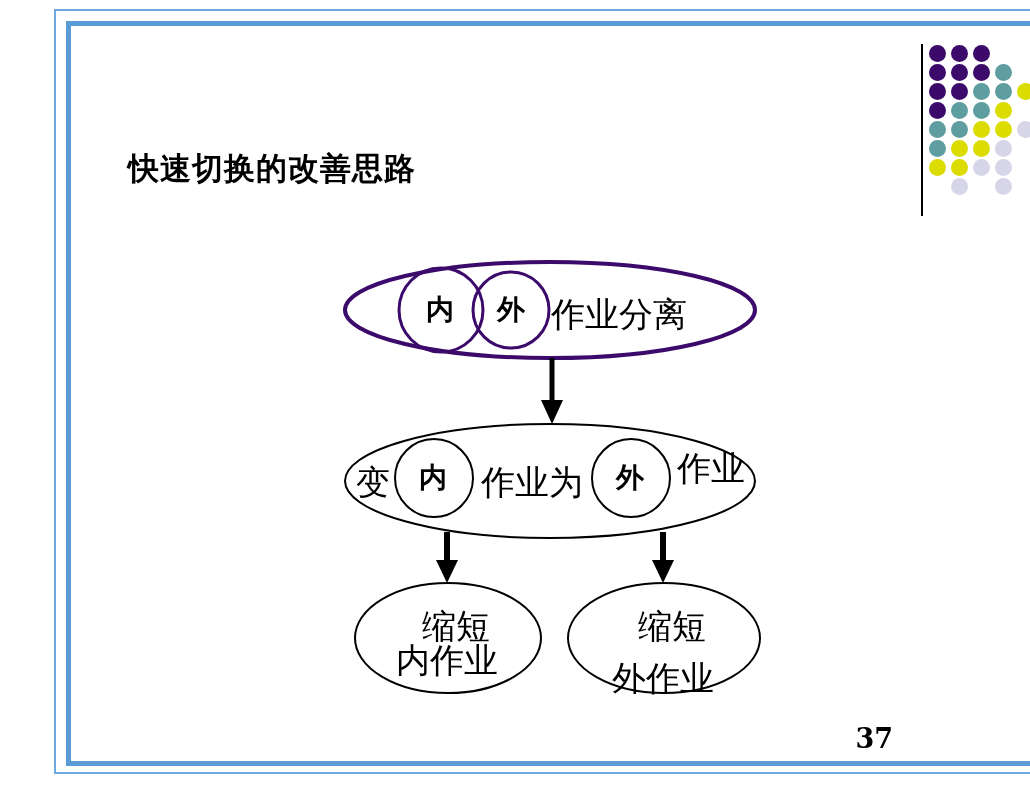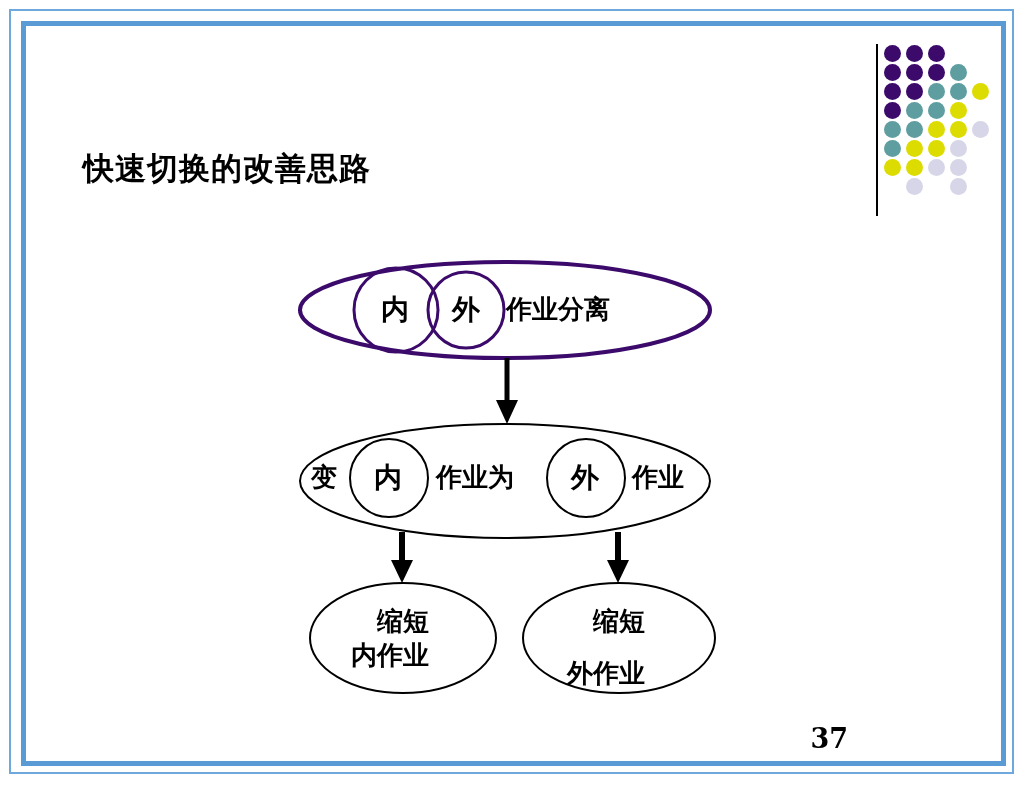--- a/index.html
+++ b/index.html
@@ -12,20 +12,21 @@
     height: 790px;
     font-family: "DejaVu Sans", "Liberation Sans", sans-serif;
     overflow: hidden;
   }
 
   #slide {
     position: relative;
     width: 896px;
     height: 790px;
     background: #ffffff;
+    margin-left: 45px;
   }
 
   
   .frame-outer {
     position: absolute;
     left: 9px;
     top: 9px;
     width: 1005px;
     height: 765px;
     border: 2px solid #6FA8DC;
@@ -88,21 +89,21 @@
 
   
   .node-text {
     position: absolute;
     color: #000000;
     white-space: nowrap;
     text-align: center;
     line-height: 1.12;
   }
   .t-big { font-size: 28px; font-weight: 700; }
-  .t-mid { font-size: 26px; font-weight: 700; }
+  .t-mid { font-size: 34px; font-weight: 400; }
   .t-bold { font-size: 28px; font-weight: 700; }
 
   
   .page-number {
     position: absolute;
     right: 48px;
     bottom: 36px;
     font-family: "DejaVu Serif", "Liberation Serif", serif;
     font-size: 27px;
     font-weight: 700;
@@ -185,21 +186,21 @@
   </svg>
 
   <div class="node-text t-big" style="left:381px; top:294px;">内</div>
   <div class="node-text t-big" style="left:452px; top:294px;">外</div>
   <div class="node-text t-mid" style="left:506px; top:295px;">作业分离</div>
 
   <div class="node-text t-mid" style="left:311px; top:463px;">变</div>
   <div class="node-text t-bold" style="left:374px; top:462px;">内</div>
   <div class="node-text t-mid" style="left:436px; top:463px;">作业为</div>
   <div class="node-text t-bold" style="left:571px; top:462px;">外</div>
-  <div class="node-text t-mid" style="left:632px; top:463px;">作业</div>
+  <div class="node-text t-mid" style="left:632px; top:449px;">作业</div>
 
   <div class="node-text t-mid" style="left:377px; top:607px;">缩短</div>
   <div class="node-text t-mid" style="left:351px; top:641px;text-align:right;">内作业</div>
 
   <div class="node-text t-mid" style="left:593px; top:607px;">缩短</div>
   <div class="node-text t-mid" style="left:567px; top:659px;">外作业</div>
 
   <div class="page-number">37</div>
 
 </div>

